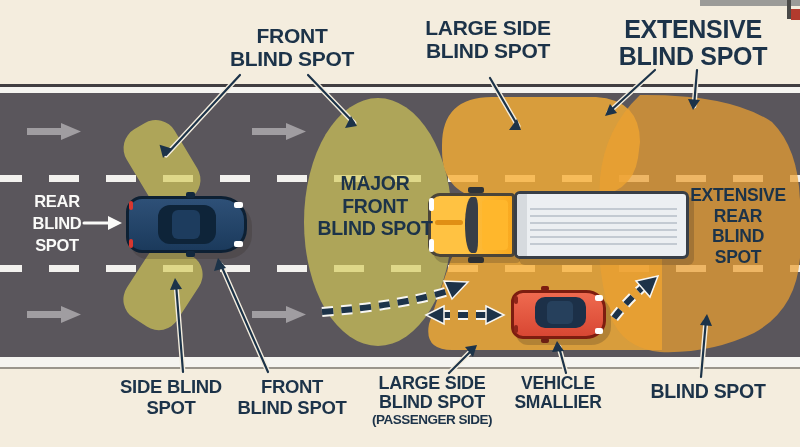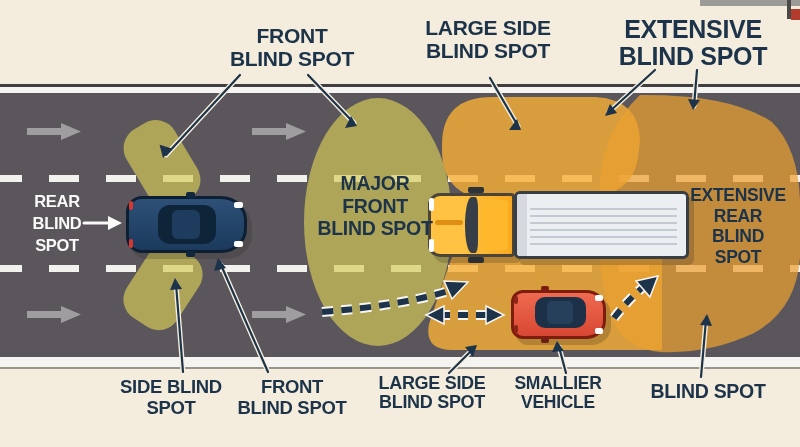--- a/index.html
+++ b/index.html
@@ -262,24 +262,25 @@
     <span>SIDE BLIND</span>
     <span>SPOT</span>
   </div>
   <div class="lbl lbl-front-bot">
     <span>FRONT</span>
     <span>BLIND SPOT</span>
   </div>
   <div class="lbl lbl-passenger">
     <span>LARGE SIDE</span>
     <span>BLIND SPOT</span>
+    <span class="sub">(PASSENGER SIDE)</span>
   </div>
   <div class="lbl lbl-smaller">
+    <span>VEHICLE</span>
     <span>SMALLIER</span>
-    <span>VEHICLE</span>
   </div>
   <div class="lbl lbl-extrear-bot">
     <span>BLIND SPOT</span>
   </div>
 
   <div class="art-strip"></div>
   <div class="art-line"></div>
   <div class="art-red"></div>
 </div>
 

